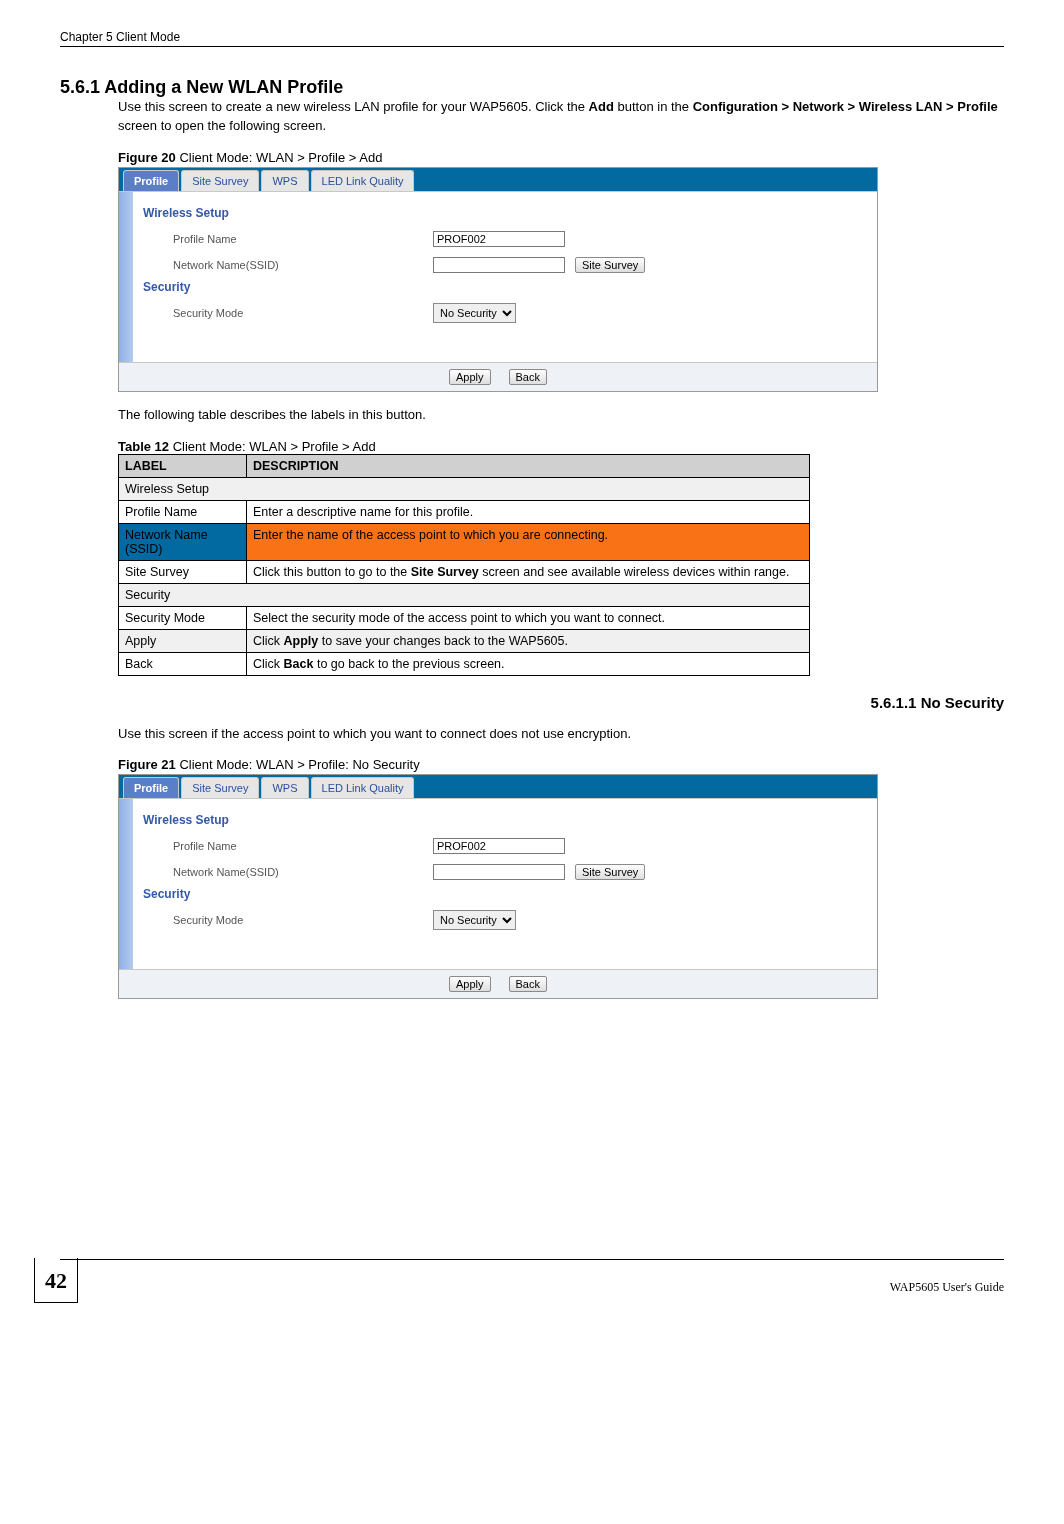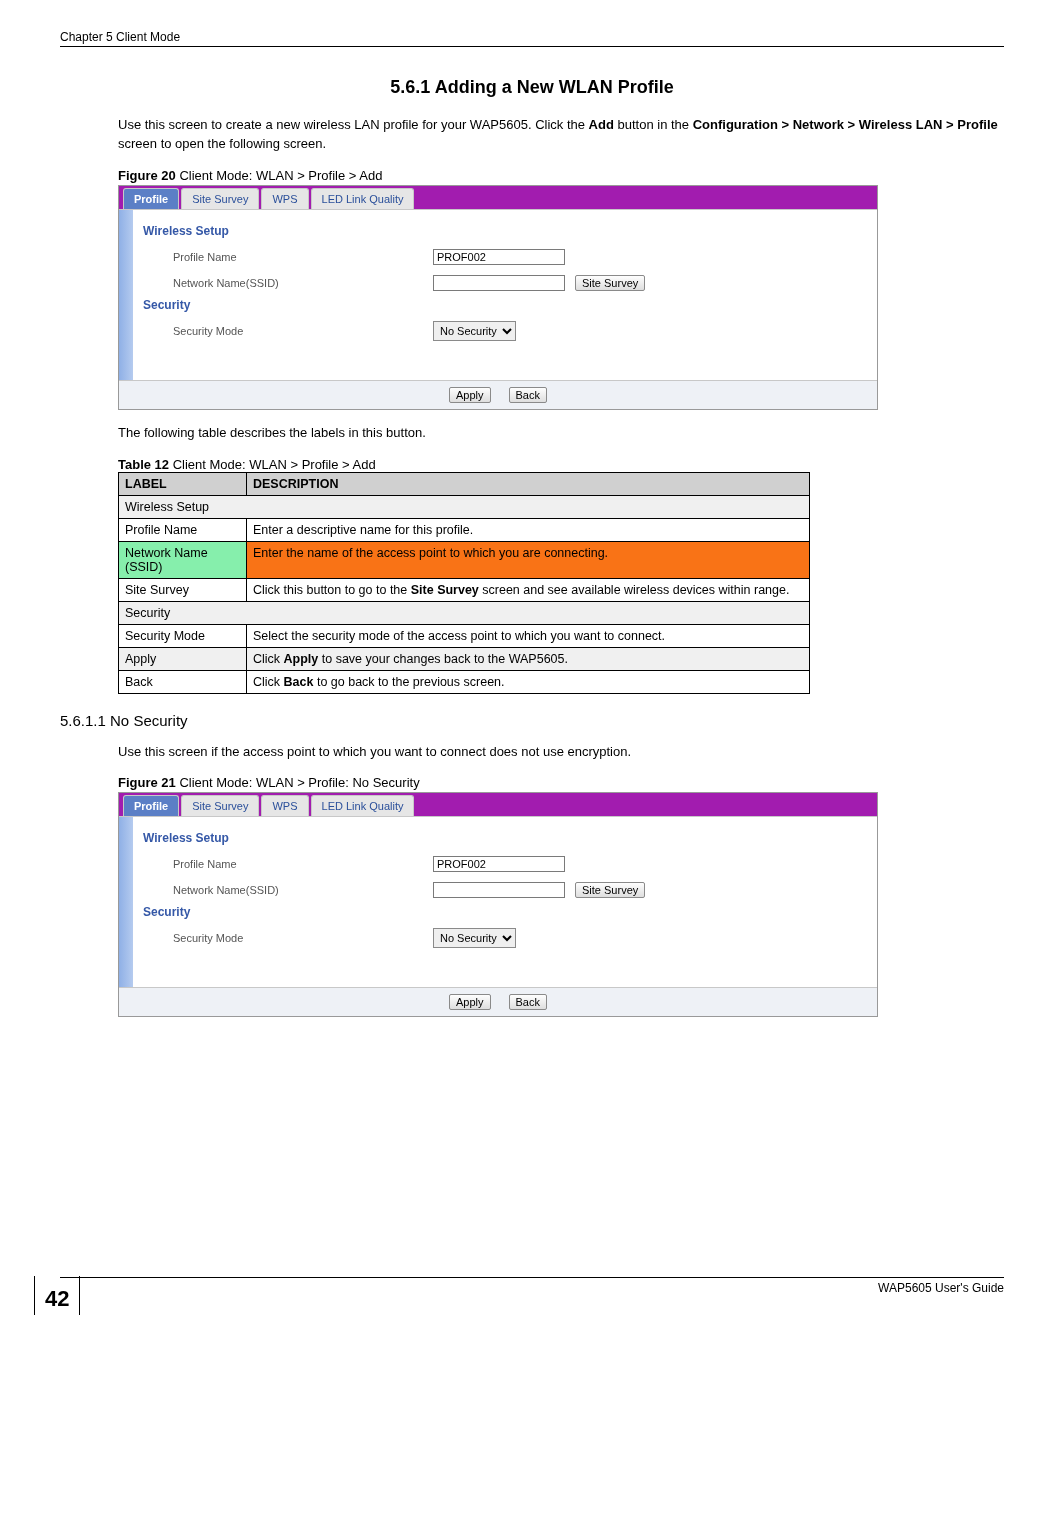--- a/index.html
+++ b/index.html
@@ -16,23 +16,21 @@
     display: flex;
     justify-content: space-between;
     border-bottom: 1.5px solid #000;
     padding-bottom: 2px;
     margin-bottom: 30px;
     font-size: 12px;
   }
   .sec-heading {
     font-size: 18px;
     font-weight: bold;
-    margin-bottom: 18px;
     margin-top: 10px;
-    text-align: center;
   }
   .body-text {
     margin: 0 0 14px 58px;
     line-height: 1.45;
   }
   .fig-caption {
     margin: 0 0 2px 58px;
     font-size: 13px;
   }
   .fig-caption b { font-weight: bold; }
@@ -43,21 +41,21 @@
   .ui-box {
     margin-left: 58px;
     width: 760px;
     border: 1px solid #999;
     background: #fff;
     margin-bottom: 14px;
   }
   .ui-tabs {
     display: flex;
     align-items: flex-end;
-    background: #a21caf;
+    background: #0369a1;
     border-bottom: 1px solid #c8c8c8;
     padding: 2px 4px 0 4px;
     gap: 2px;
   }
   .ui-tab {
     font-size: 11px;
     padding: 4px 10px;
     color: #2a4f9a;
     background: #e6e6e6;
     border: 1px solid #c8c8c8;
@@ -143,31 +141,33 @@
     vertical-align: top;
   }
   .desc-table th {
     background: #d0d0d0;
     font-weight: bold;
   }
   .label-col { width: 120px; background:#f0f0f0; }
 
   .sub-heading {
     font-size: 15px;
-    font-weight: normal;
+    font-weight: bold;
     margin: 10px 0 14px 0;
+    text-align: right;
   }
 
   .page-footer {
     position: relative;
     margin-top: 260px;
     border-top: 1.5px solid #000;
-    padding-top: 3px;
+    padding-top: 20px;
     display: flex;
     align-items: flex-end;
+    font-family: Liberation Serif, serif;
   }
   .page-num-box {
     position: absolute;
     left: -26px;
     top: -2px;
     border: 1.5px solid #000;
     border-top: none;
     padding: 10px 10px 8px 10px;
     font-size: 22px;
     font-weight: bold;
@@ -244,21 +244,21 @@
     <th>DESCRIPTION</th>
   </tr>
   <tr>
         <td colspan="2" style="background:#f0f0f0">Wireless Setup</td>
       </tr>
   <tr>
     <td class="label-col" style="background:#fff">Profile Name</td>
     <td>Enter a descriptive name for this profile.</td>
   </tr>
   <tr>
-    <td style="background:#86efac">Network Name (SSID)</td>
+    <td style="background:#0369a1">Network Name (SSID)</td>
     <td style="background:#f97316">Enter the name of the access point to which you are connecting.</td>
   </tr>
   <tr>
     <td>Site Survey</td>
     <td><span>Click this button to go to the </span><b>Site Survey</b><span> screen and see available wireless devices within range.</span></td>
   </tr>
   <tr>
         <td colspan="2" style="background:#f0f0f0">Security</td>
       </tr>
   <tr>

